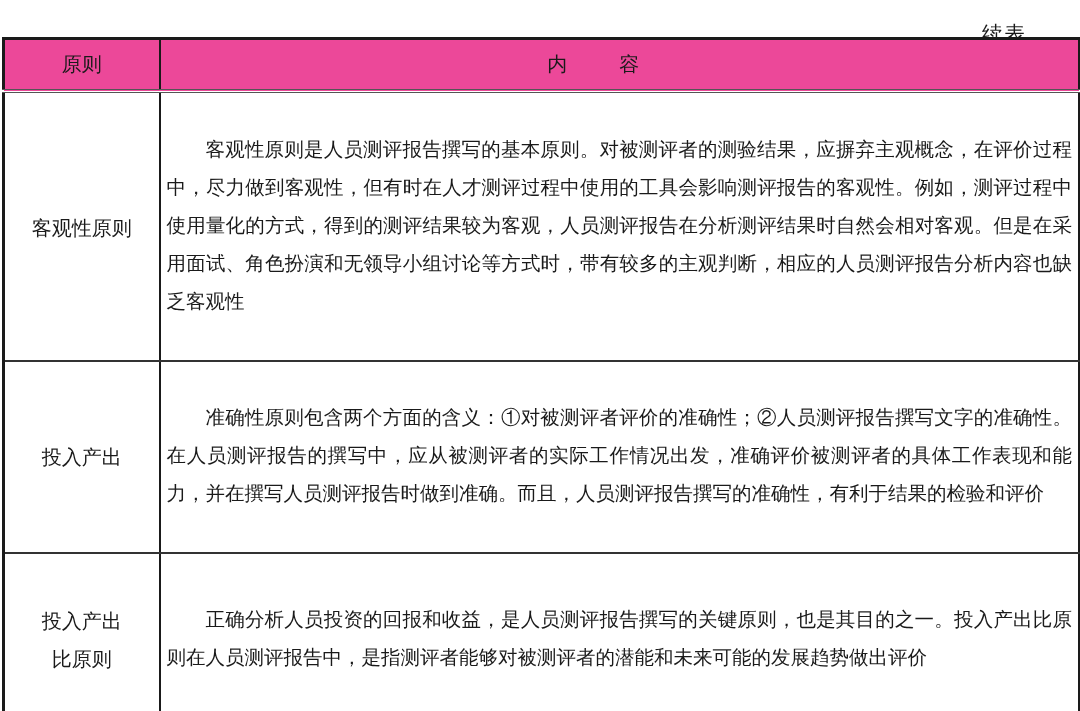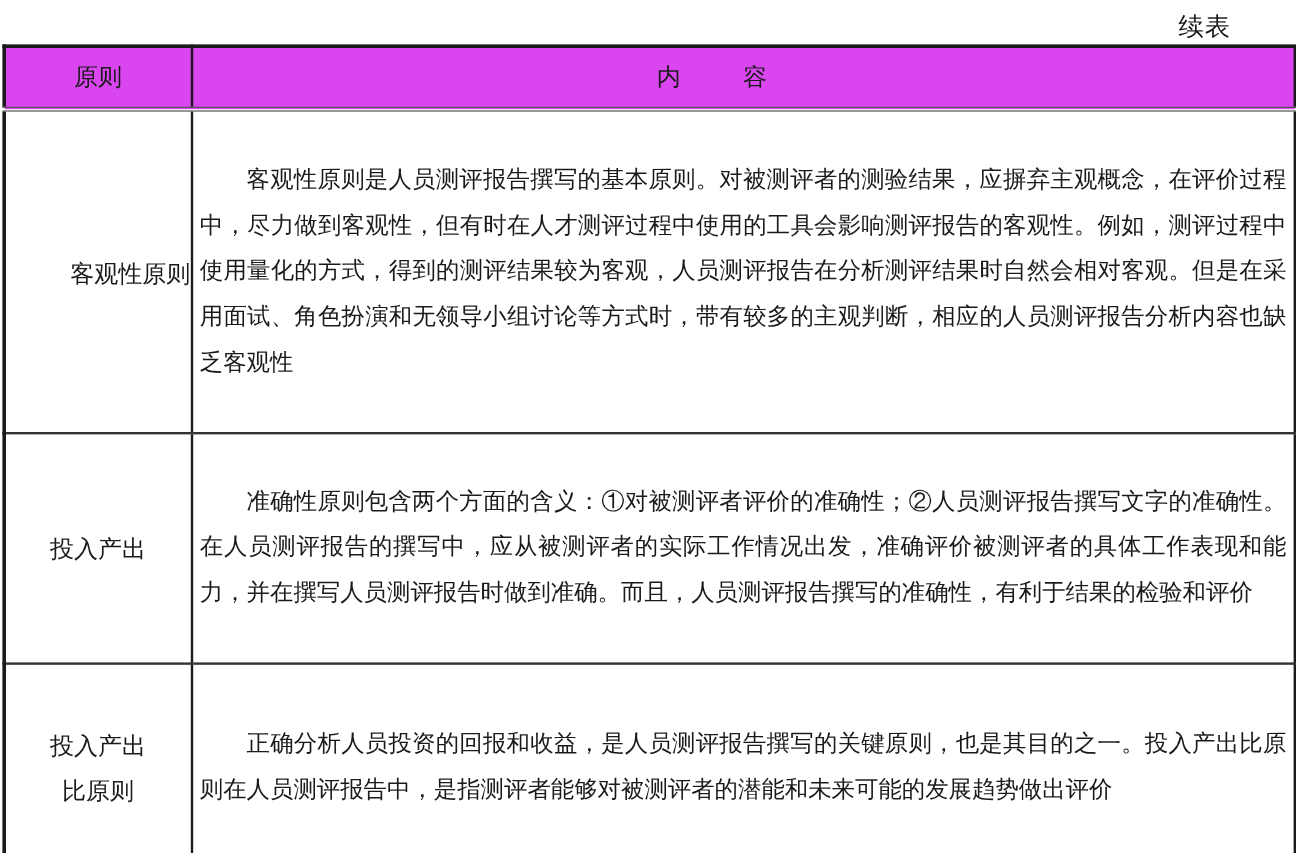--- a/index.html
+++ b/index.html
@@ -2,53 +2,53 @@
 <html><head>
 <meta charset="utf-8">
 <style>
   html, body { margin: 0; padding: 0; background: #ffffff; }
   body {
     width: 1080px; height: 711px; position: relative; overflow: hidden;
     font-family: "DejaVu Serif", "Liberation Serif", serif;
     color: #1a1a1a;
   }
   .caption {
-    position: absolute; right: 54px; top: 8px;
+    position: absolute; right: 54px; top: 20px;
     font-size: 21px; letter-spacing: 1px;
   }
   table.principles {
     position: absolute; left: 2px; top: 37px;
     width: 1078px; border-collapse: collapse;
     border-left: 3px solid #1a1a1a;
     border-top: 3px solid #1a1a1a;
     table-layout: fixed;
   }
   table.principles td, table.principles th {
     border-right: 2px solid #1a1a1a;
     border-bottom: 2px solid #333;
     padding: 0;
   }
   table.principles th {
-    background: #d946ef;
+    background: #ec4899;
     font-weight: normal; font-size: 20px;
     height: 49px;
     border-bottom: 4px double #555;
   }
   .col-principle { width: 156px; }
   td.principle {
     text-align: center; font-size: 20px; line-height: 38px;
   }
   td.content {
     font-size: 19.5px; line-height: 38px;
     padding: 0 6px 0 6px !important;
     text-align: justify;
   }
   td.content p { margin: 0; text-indent: 2em; font-family: Liberation Mono, monospace; }
   tr.row-1 { height: 270px; }
-  tr.row-1 td.principle { vertical-align: top; padding-top: 116px !important; text-align: right; }
+  tr.row-1 td.principle { vertical-align: top; padding-top: 116px !important; }
   tr.row-2 { height: 192px; }
   tr.row-3 { height: 174px; }
   .hdr-content span { letter-spacing: 52px; }
 </style>
 </head>
 <body>
 
 <div class="caption">续表</div>
 
 <table class="principles">

